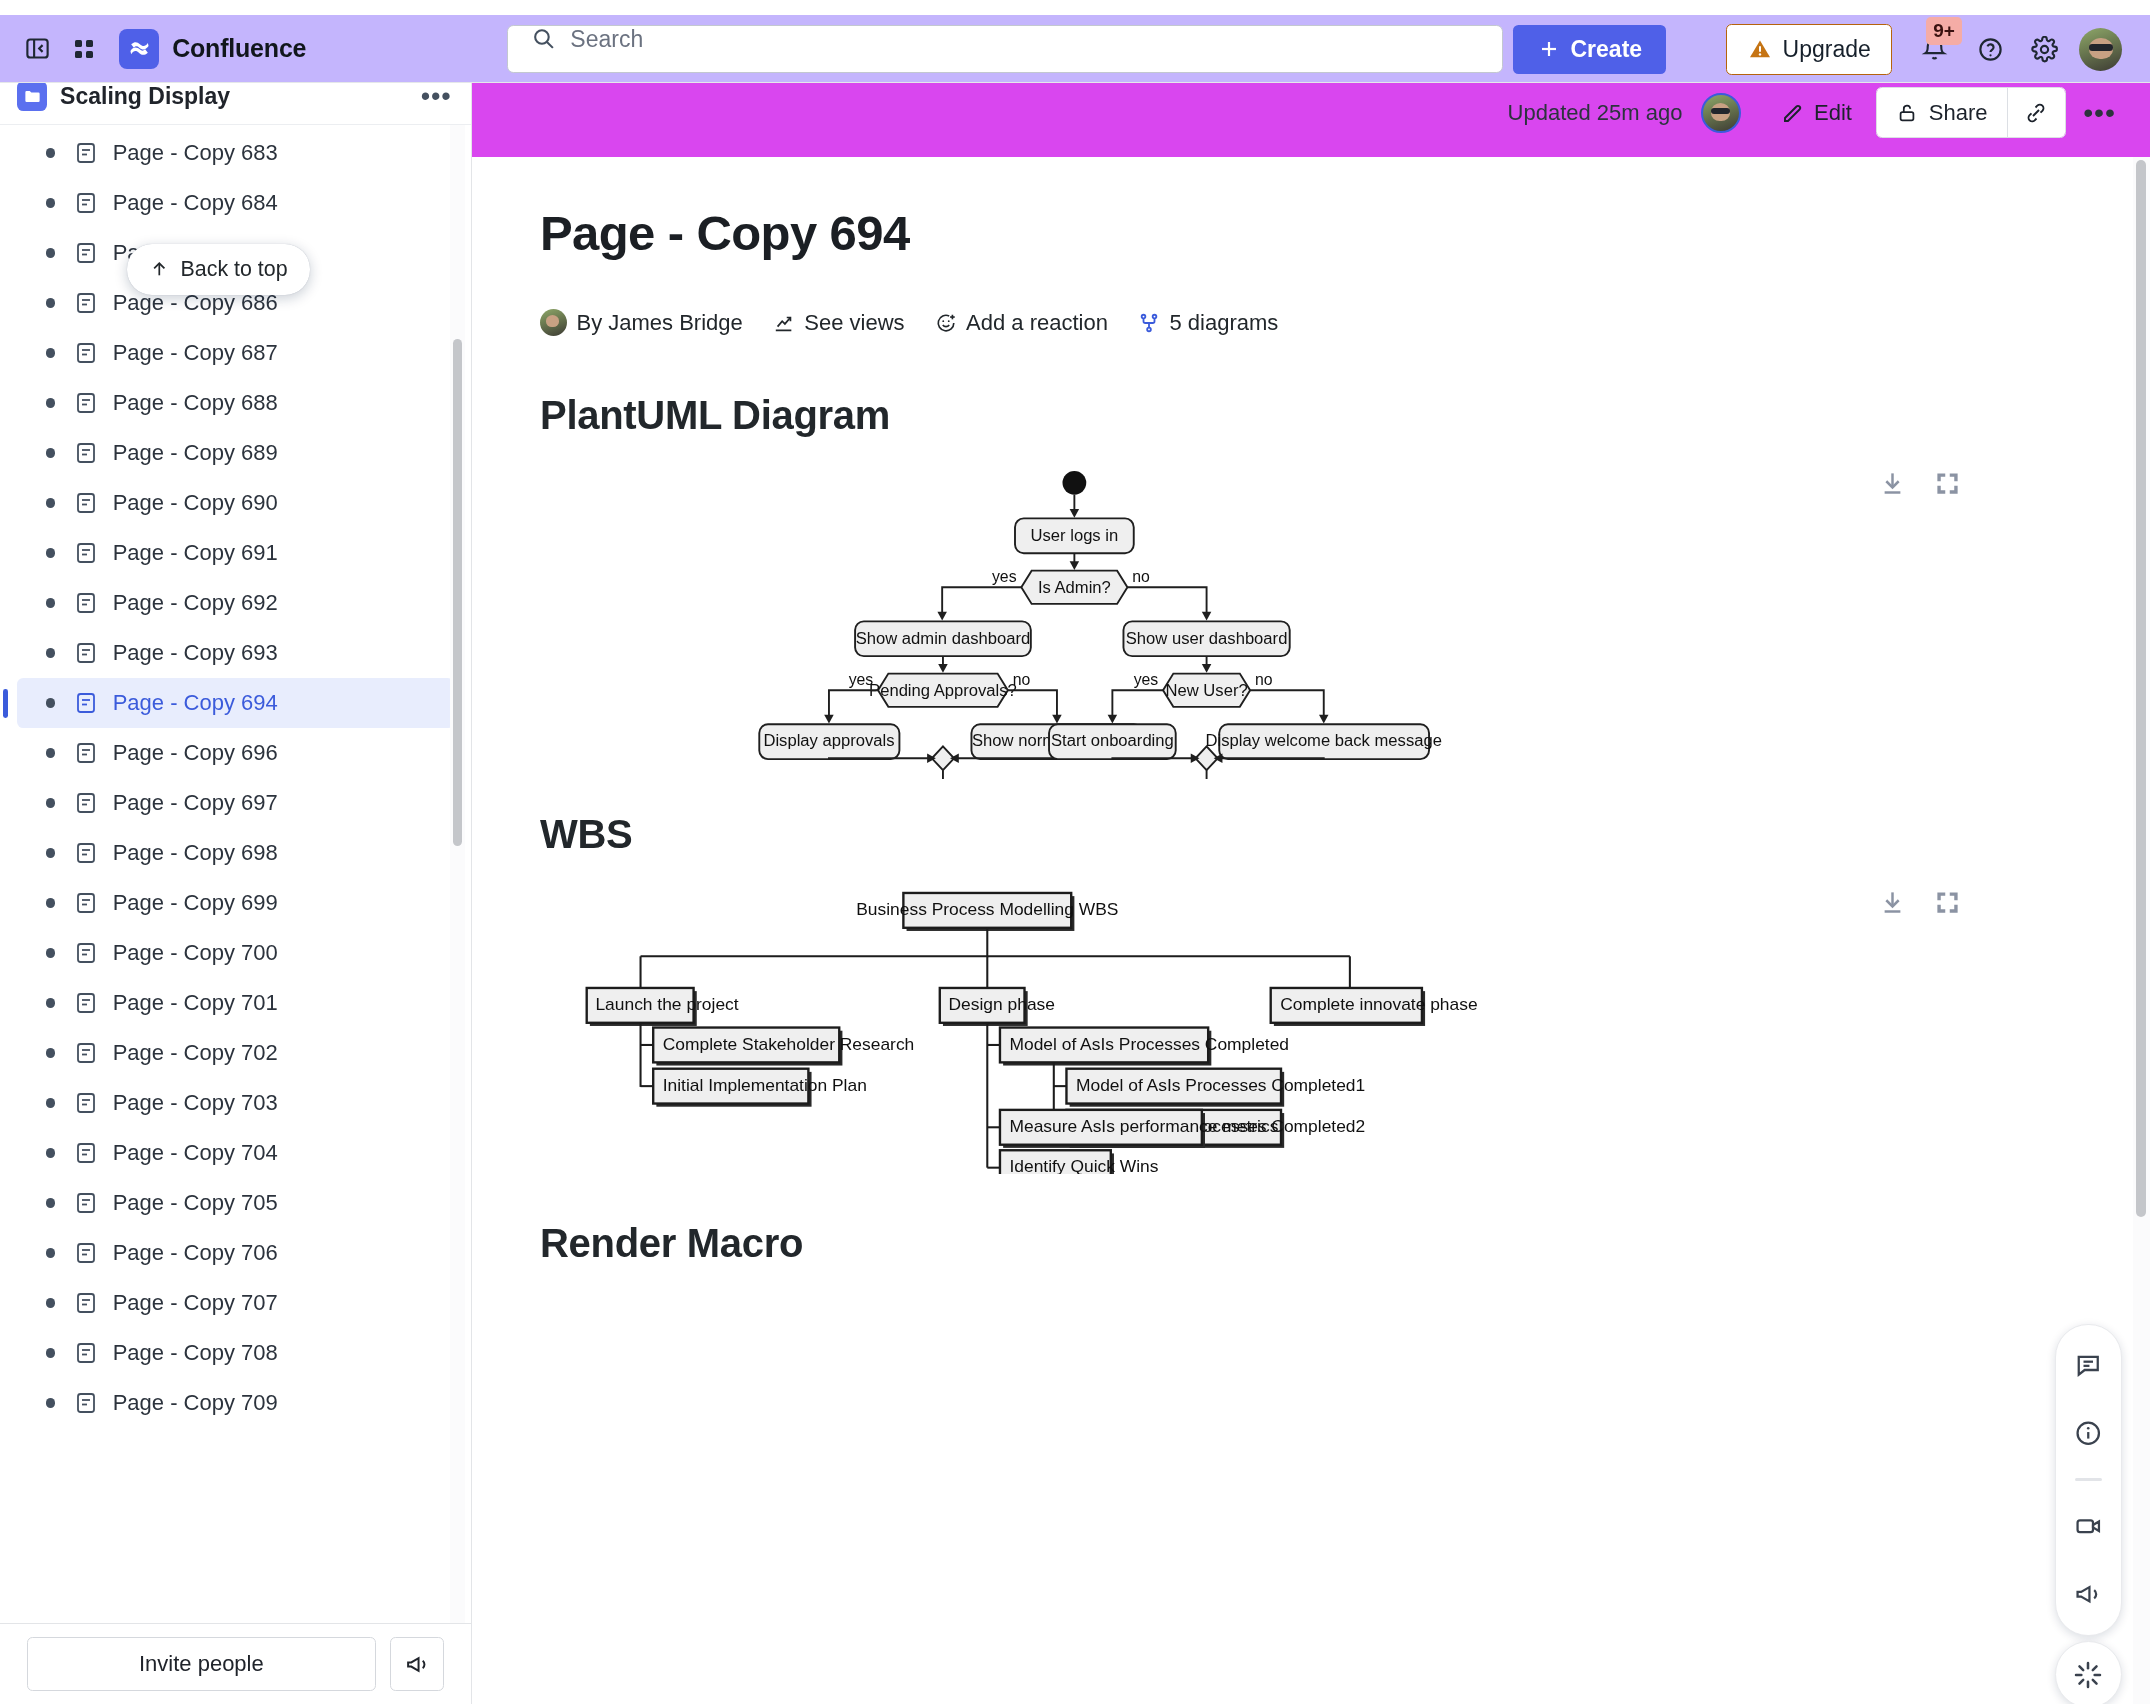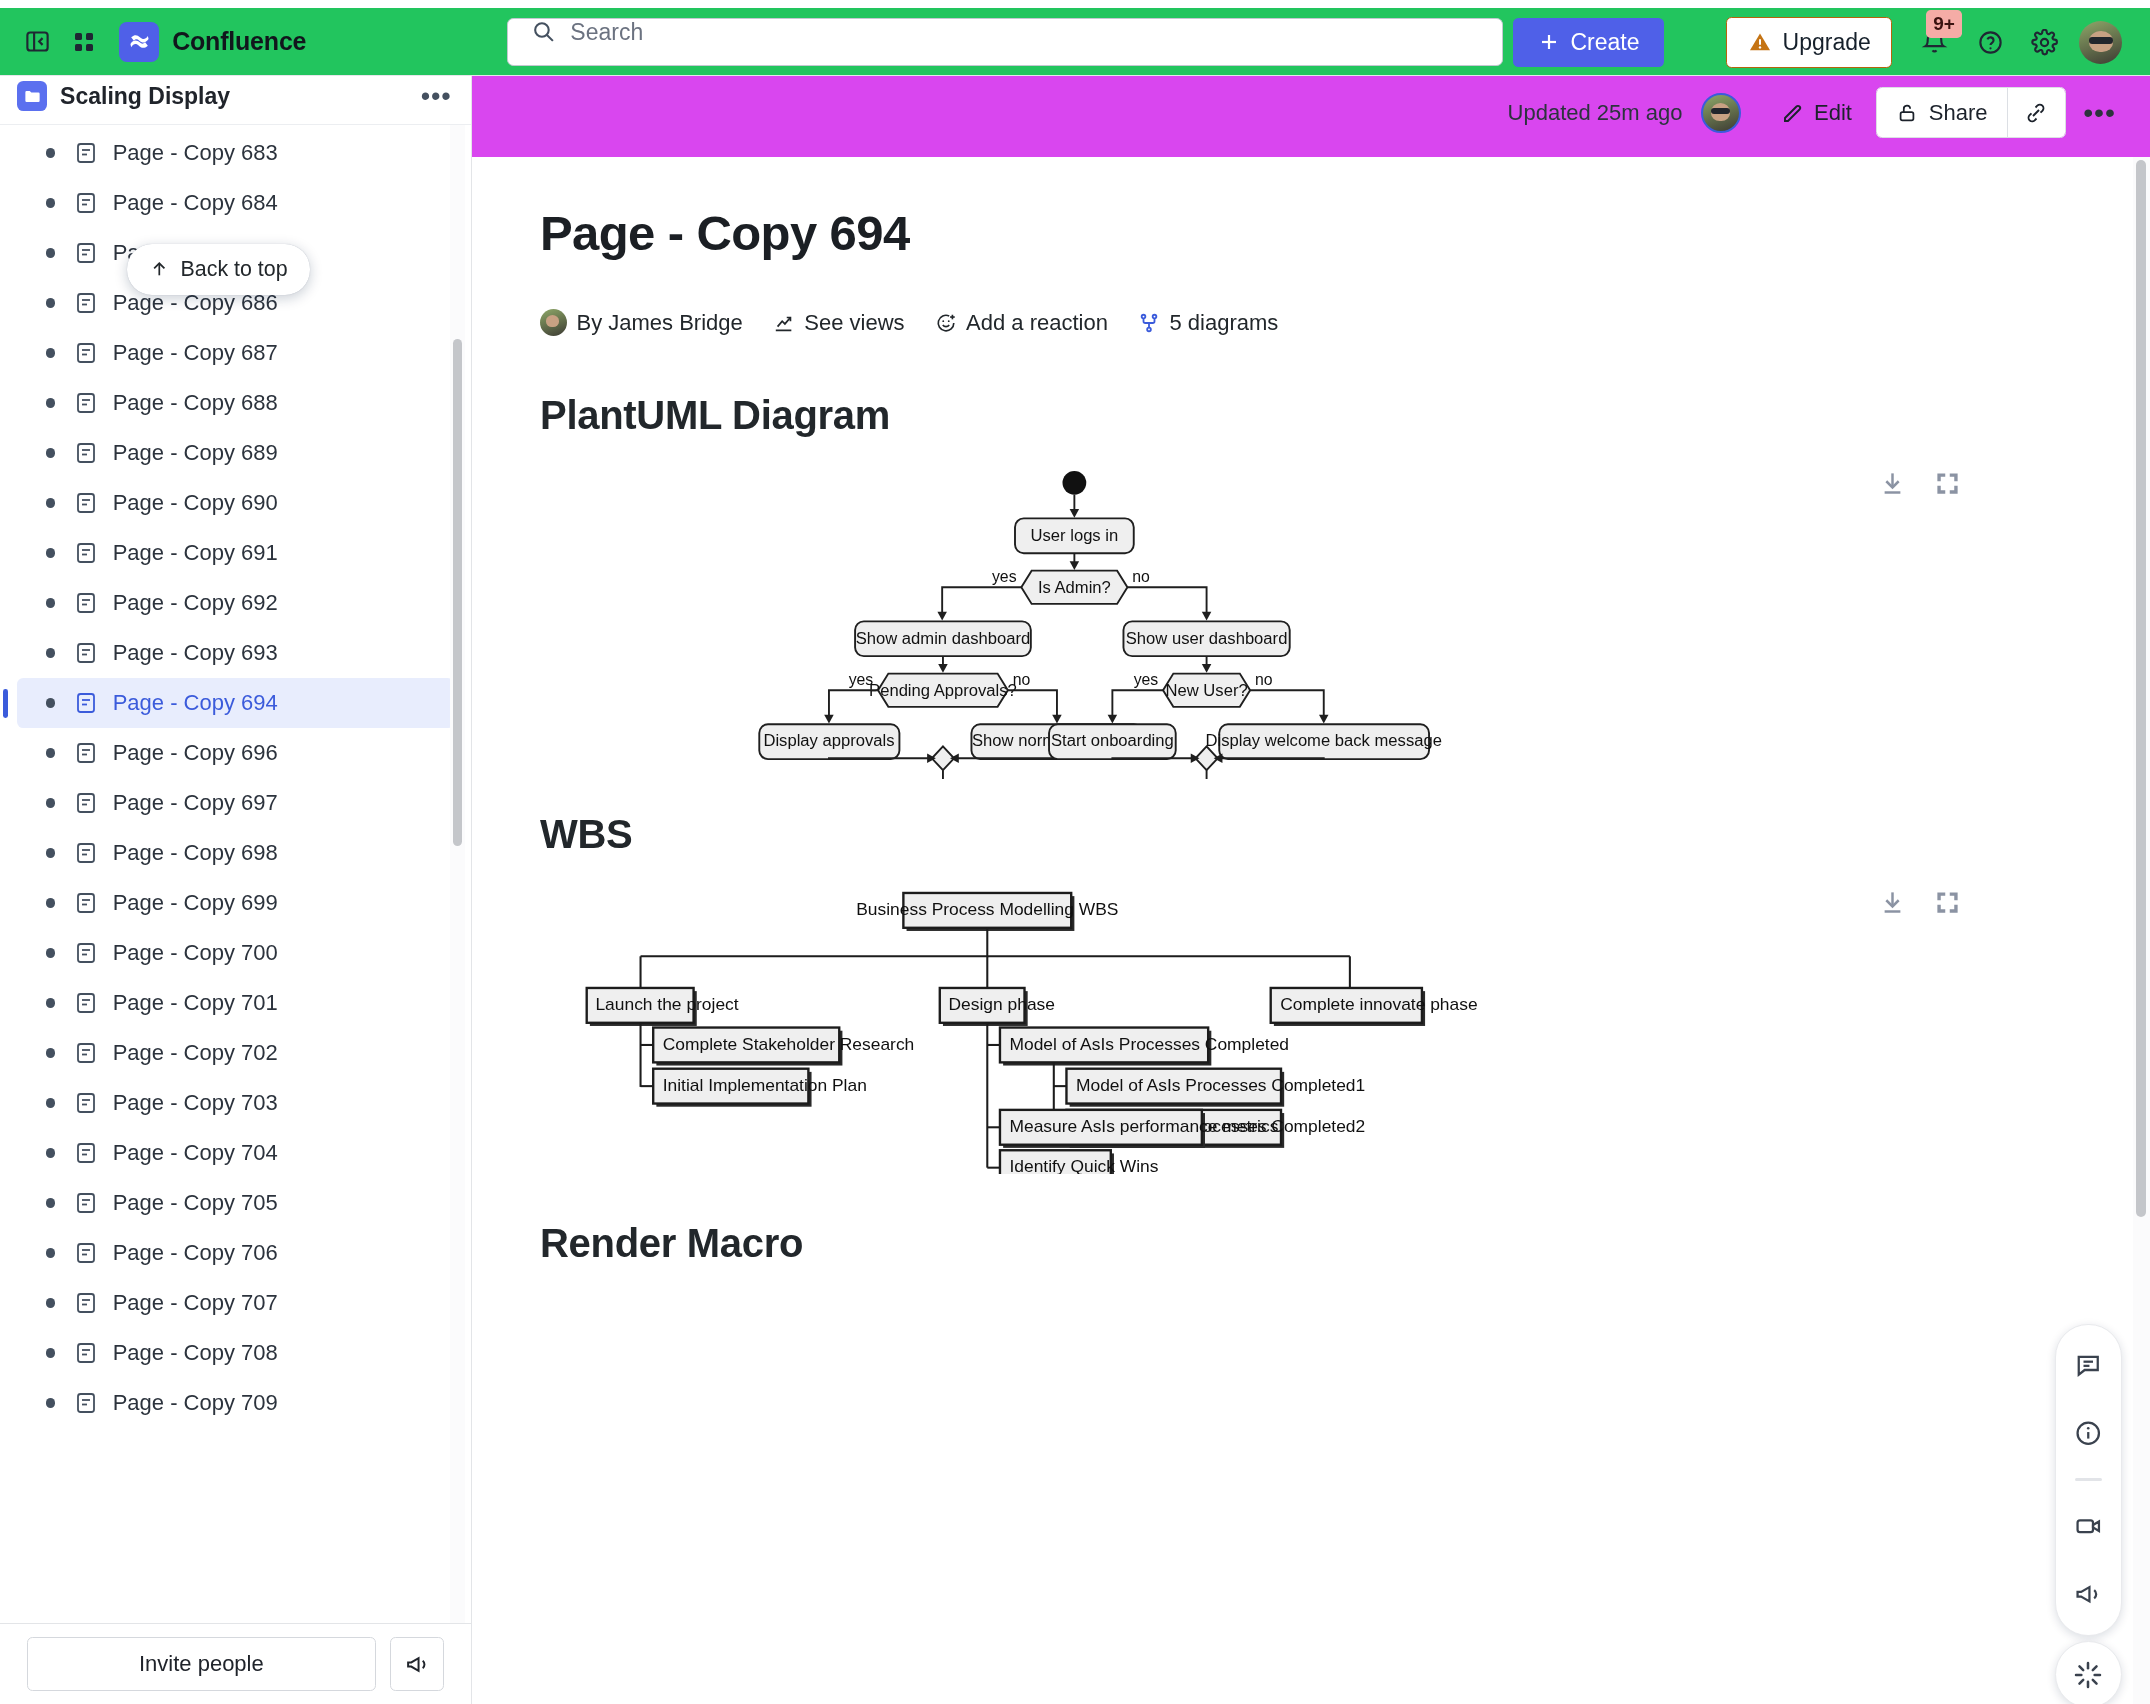--- a/index.html
+++ b/index.html
@@ -5,22 +5,22 @@
   * { box-sizing: border-box; margin: 0; padding: 0; }
   html, body {
     width: 2151px; height: 1704px;
     font-family: "Liberation Sans", sans-serif;
     background: #ffffff; overflow: hidden;
     -webkit-font-smoothing: antialiased;
   }
 
   
   #topnav {
-    position: absolute; top: 8px; left: 0; width: 2151px; height: 68px;
-    background: #22c55e; border-bottom: 0.8px solid #e5e7ea;
+    position: absolute; top: 15px; left: 0; width: 2151px; height: 68px;
+    background: #c4b5fd; border-bottom: 0.8px solid #e5e7ea;
     display: flex; align-items: center; z-index: 60;
   }
   .nav-icon-btn {
     width: 43px; height: 43px; display: flex; align-items: center;
     justify-content: center; border-radius: 4.8px; cursor: pointer; color: #1f2733;
   }
   #sidebar-toggle { margin-left: 16px; }
   #app-switcher { margin-left: 3.2px; }
   .logo-wrap { display: flex; align-items: center; margin-left: 14.3px; cursor: pointer; }
   .logo-mark {
@@ -35,21 +35,21 @@
   #searchbox {
     position: absolute; left: 507px; top: 10.3px; width: 996px; height: 48px;
     border: 1.6px solid #c3c8d0; border-radius: 6.3px; background: #fff;
     display: flex; align-items: flex-start; padding: 0 23px; cursor: text;
   }
   #searchbox .ph { font-size: 23px; color: #6b7280; margin-left: 14.3px; }
 
   #create-btn {
     position: absolute; left: 1513px; top: 9.5px; height: 49px; padding: 0 24px;
     background: #4f60e8; border: none; border-radius: 5.5px; color: #fff;
-    font-size: 23px; font-family: inherit; font-weight: 400;
+    font-size: 23px; font-family: inherit; font-weight: 700;
     display: flex; align-items: center; gap: 9.5px; cursor: pointer;
   }
 
   #upgrade-btn {
     position: absolute; left: 1726px; top: 8.7px; height: 51px; padding: 0 20.6px;
     background: #fff; border: 1.6px solid #b6630c; border-radius: 5.5px;
     color: #16202b; font-size: 23px; font-family: inherit; font-weight: 500;
     display: flex; align-items: center; gap: 11px; cursor: pointer;
   }
 

